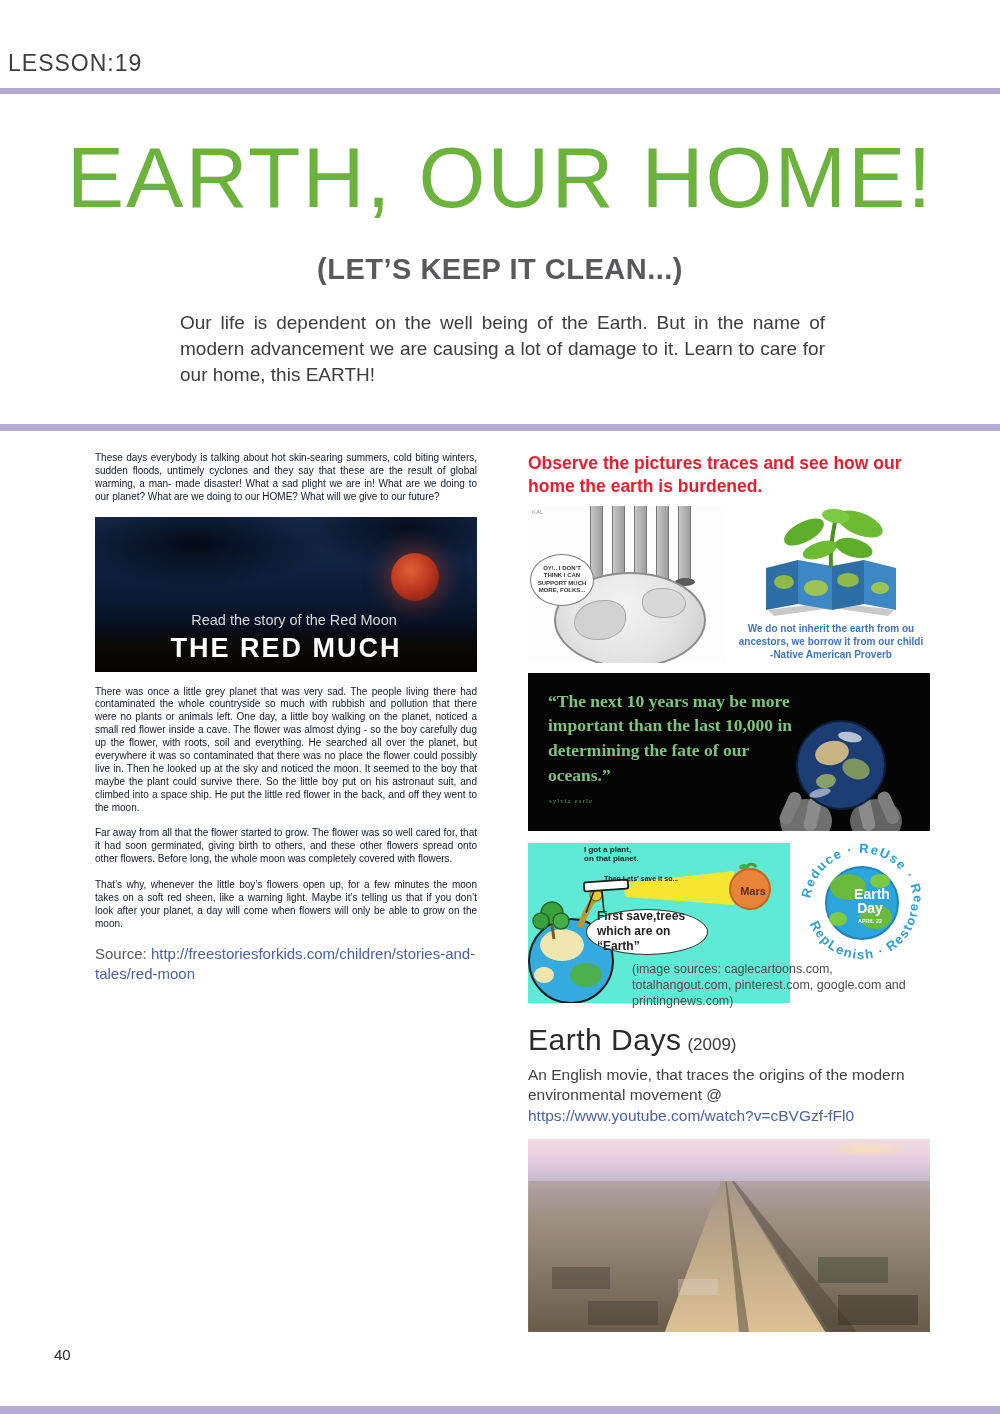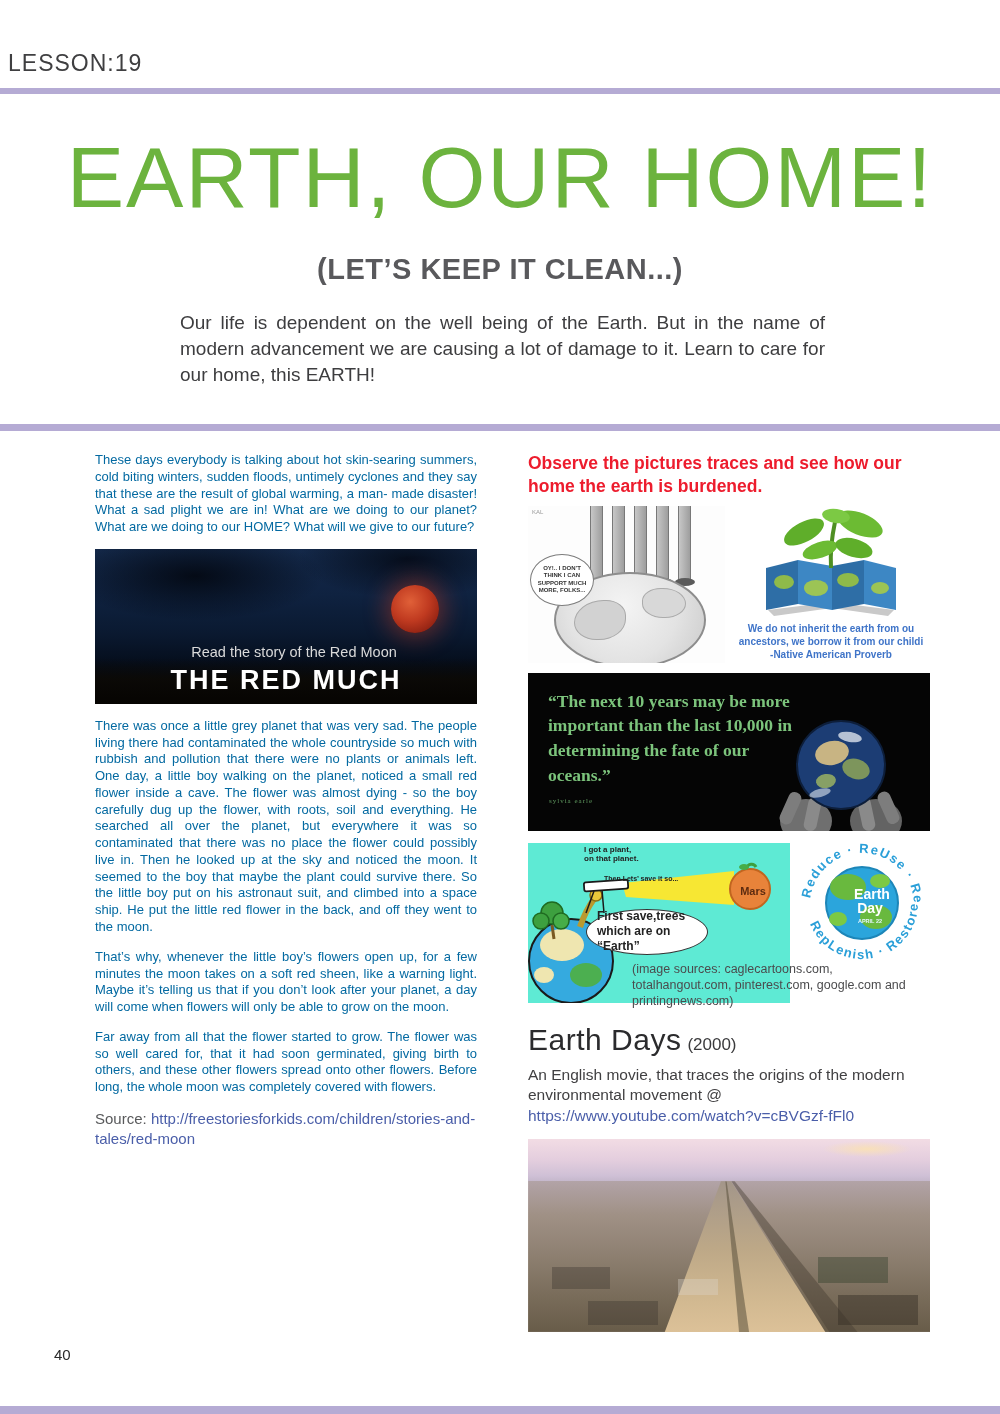--- a/index.html
+++ b/index.html
@@ -17,21 +17,21 @@
   .page-title { position:absolute; top:128px; left:0; width:100%; text-align:center;
                 font-size:86px; font-weight:400; letter-spacing:2px; color:#6cb33e; white-space:nowrap; }
   .page-subtitle { position:absolute; top:253px; left:0; width:100%; text-align:center;
                    font-size:29px; font-weight:700; color:#59595c; letter-spacing:.5px; }
   .intro { position:absolute; top:310px; left:180px; width:645px; font-size:19px;
            line-height:1.38; text-align:justify; color:#3d3d3f; }
 
   
   .col-left  { position:absolute; top:452px; left:95px;  width:382px; }
   .col-right { position:absolute; top:452px; left:528px; width:402px; }
-  .body-text { font-size:13px; line-height:1.29; text-align:justify; color:#0369a1; }
+  .body-text { font-size:10px; line-height:1.29; text-align:justify; color:#0f172a; }
   .col-left p { margin-bottom:13px; }
 
   
   .red-moon-banner { position:relative; width:382px; height:155px; margin:2px 0 14px 0; overflow:hidden;
     background:linear-gradient(180deg,#14294a 0%,#0f2240 30%,#0a1930 55%,#050d1b 75%,#02060d 100%); }
   .red-moon-banner .cloud1 { position:absolute; left:-30px; top:-18px; width:260px; height:90px; border-radius:50%;
     background:radial-gradient(ellipse at center, rgba(2,6,14,.85) 0%, rgba(2,6,14,0) 70%); }
   .red-moon-banner .cloud2 { position:absolute; right:-40px; top:-30px; width:220px; height:80px; border-radius:50%;
     background:radial-gradient(ellipse at center, rgba(3,8,18,.8) 0%, rgba(3,8,18,0) 70%); }
   .red-moon-banner .ground { position:absolute; left:0; bottom:0; width:100%; height:46px;
@@ -141,22 +141,22 @@
     <div class="red-moon-banner">
       <div class="cloud1"></div>
       <div class="cloud2"></div>
       <div class="moon"></div>
       <div class="ground"></div>
       <div class="rm-tagline">Read the story of the Red Moon</div>
       <div class="rm-title">THE RED MUCH</div>
     </div>
 
     <p class="body-text">There was once a little grey planet that was very sad. The people living there had contaminated the whole countryside so much with rubbish and pollution that there were no plants or animals left.  One day, a little boy walking on the planet, noticed a small red flower inside a cave. The flower was almost dying - so the boy carefully dug up the flower, with roots, soil and everything. He searched all over the planet, but everywhere it was so contaminated that there was no place the flower could possibly live in. Then he looked up at the sky and noticed the moon. It seemed to the boy that maybe the plant could survive there. So the little boy put on his astronaut suit, and climbed into a space ship. He put the little red flower in the back, and off they went to the moon.</p>
+    <p class="body-text">Far away from all that the flower started to grow. The flower was so well cared for, that it had soon germinated, giving birth to others, and these other flowers spread onto other flowers. Before long, the whole moon was completely covered with flowers.</p>
     <p class="body-text">That’s why, whenever the little boy’s flowers open up, for a few minutes the moon takes on a soft red sheen, like a warning light. Maybe it’s telling us that if you don’t look after your planet, a day will come when flowers will only be able to grow on the moon.</p>
-    <p class="body-text">Far away from all that the flower started to grow. The flower was so well cared for, that it had soon germinated, giving birth to others, and these other flowers spread onto other flowers. Before long, the whole moon was completely covered with flowers.</p>
 
     <div class="source-line">
       <span>Source:</span>
       <a class="link" href="#">http://freestoriesforkids.com/children/stories-and-tales/red-moon</a>
     </div>
   </div>
 
   <div class="col-right">
     <div class="observe">Observe the pictures traces and see how our home the earth is burdened.</div>
 
@@ -273,21 +273,21 @@
         </text>
         <text x="78" y="60" font-size="14" font-weight="bold" fill="#ffffff" text-anchor="middle">Earth</text>
         <text x="76" y="74" font-size="14" font-weight="bold" fill="#ffffff" text-anchor="middle">Day</text>
         <text x="76" y="84" font-size="5.5" font-weight="bold" fill="#e6f6ff" text-anchor="middle">APRIL 22</text>
       </svg>
 
       <div class="img-sources">(image sources: caglecartoons.com, totalhangout.com, pinterest.com, google.com and printingnews.com)</div>
     </div>
 
     <div class="movie-head">
-      <span class="movie-title">Earth Days</span><span class="movie-year">(2000)</span>
+      <span class="movie-title">Earth Days</span><span class="movie-year">(2009)</span>
     </div>
     <div class="movie-desc">An English movie, that traces the origins of the modern environmental movement @</div>
     <div class="movie-link"><a class="link" href="#">https://www.youtube.com/watch?v=cBVGzf-fFl0</a></div>
 
     <div class="city-card">
       <div class="city-sky">
           <div class="sun"></div>
         </div>
       <div class="city-ground"></div>
       <div class="city-highway"></div>

